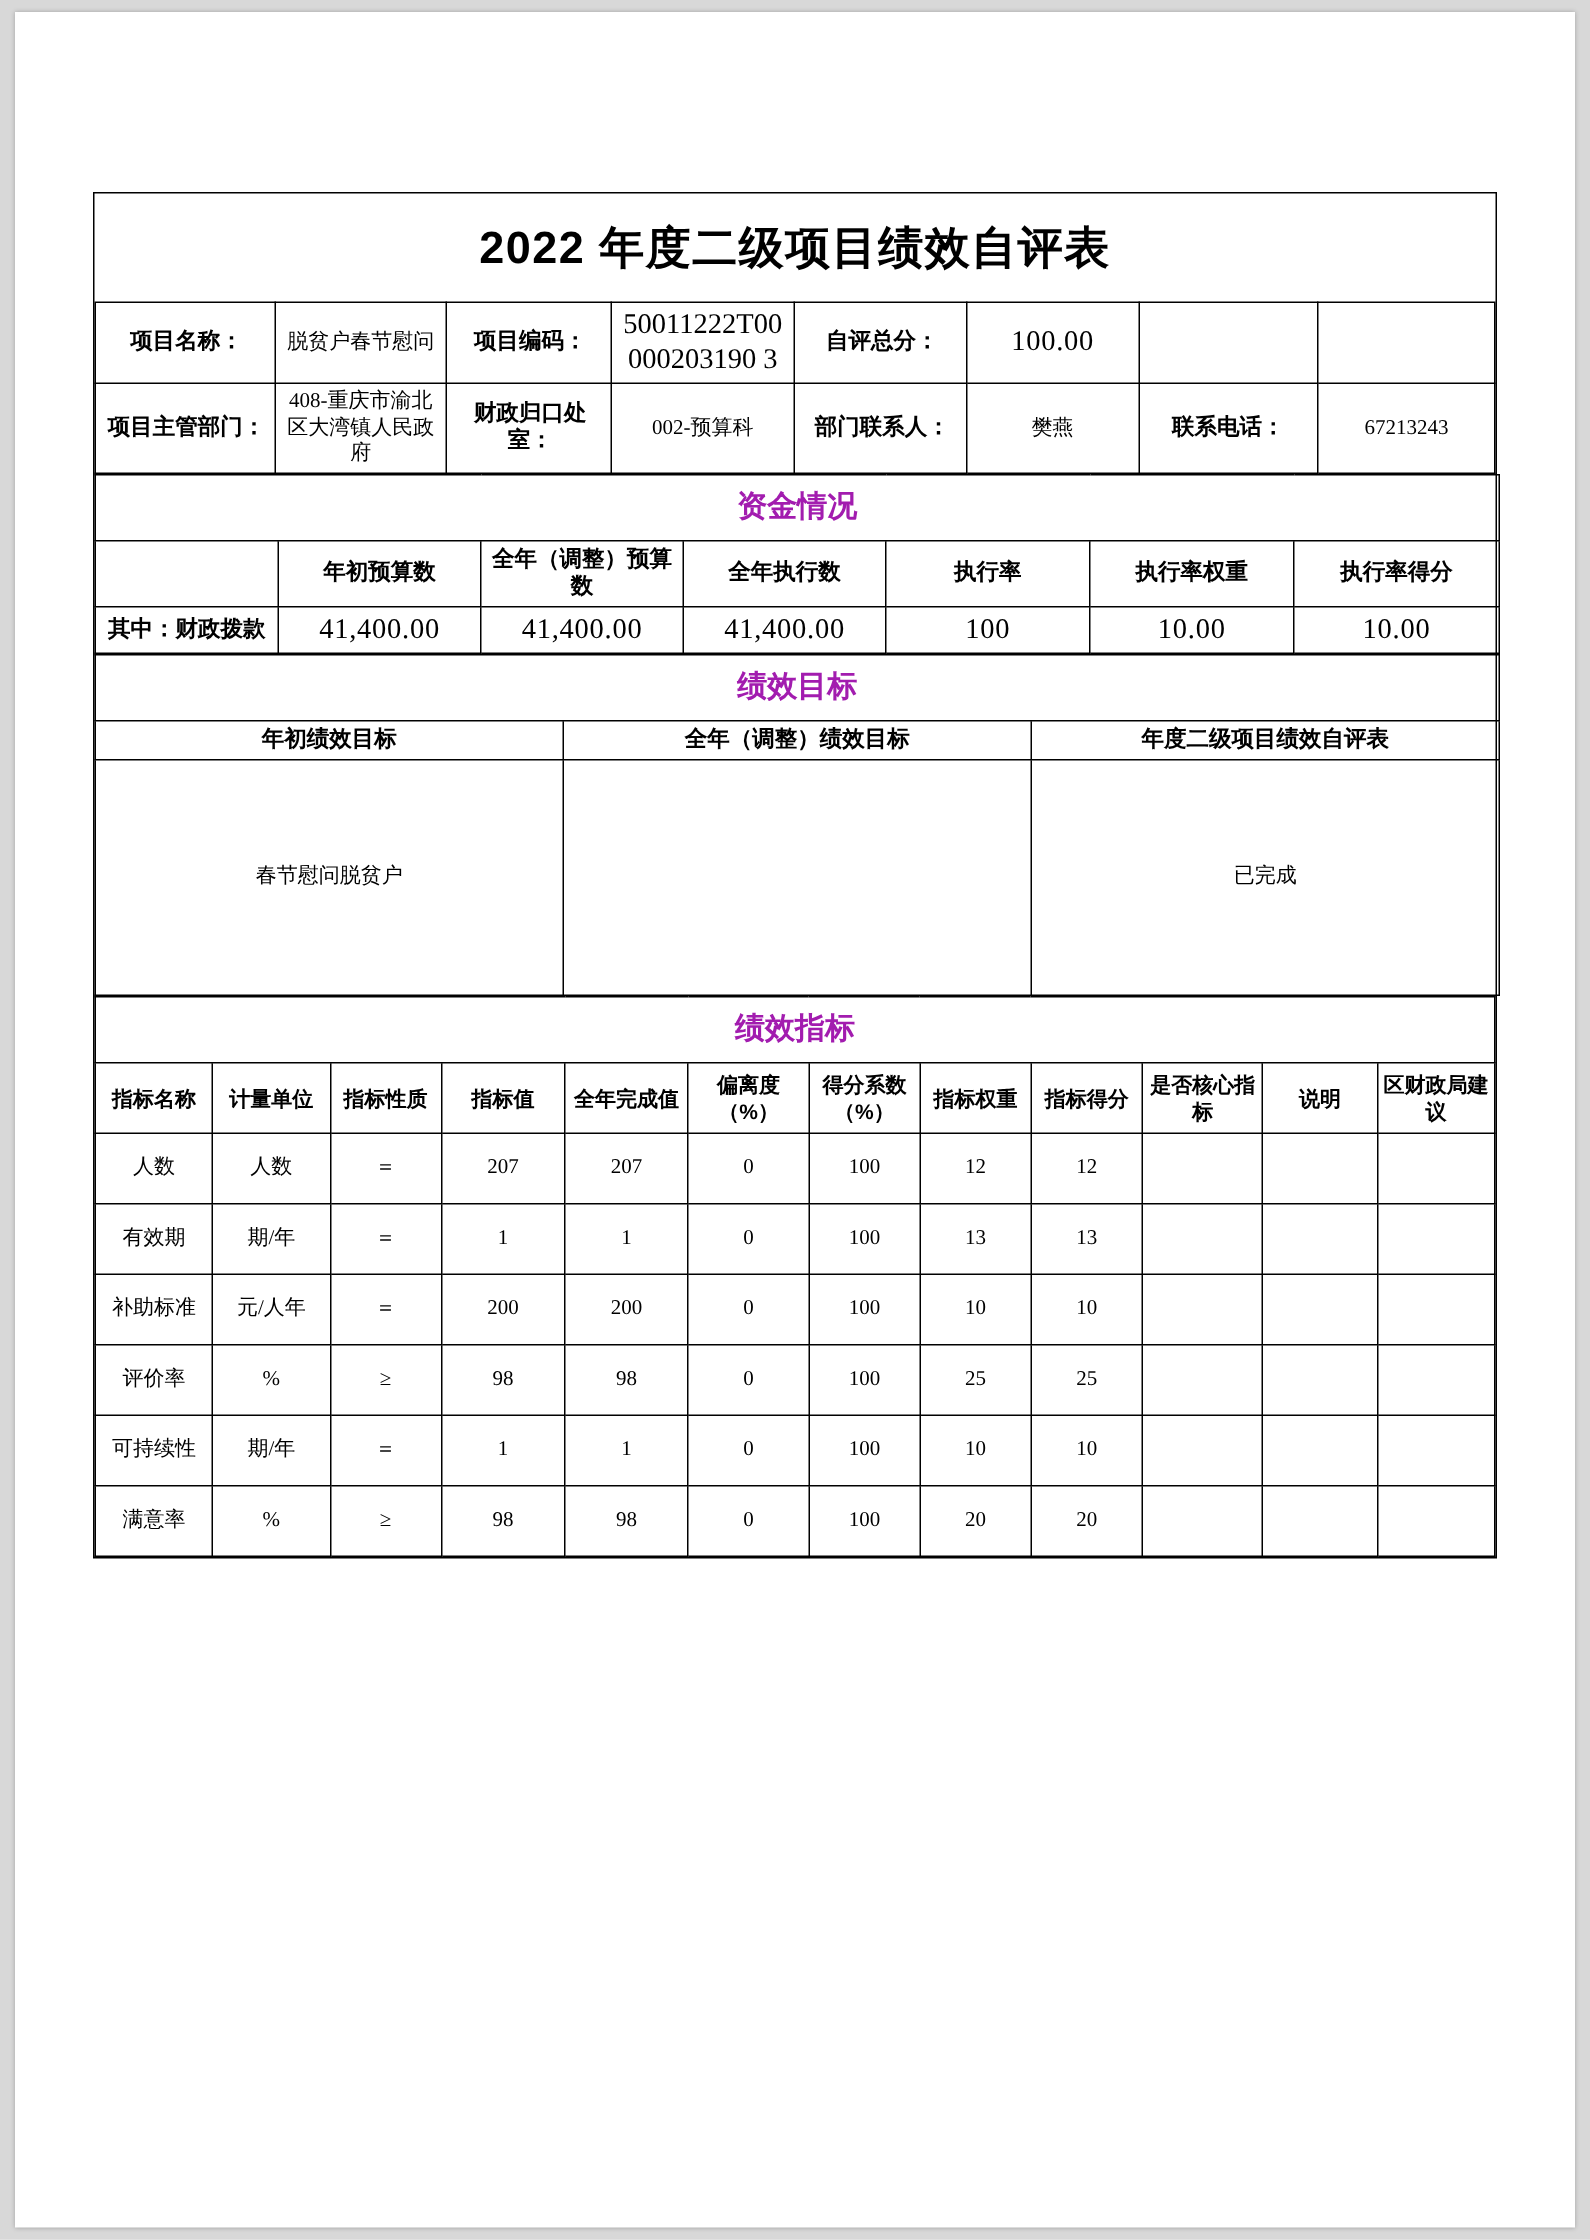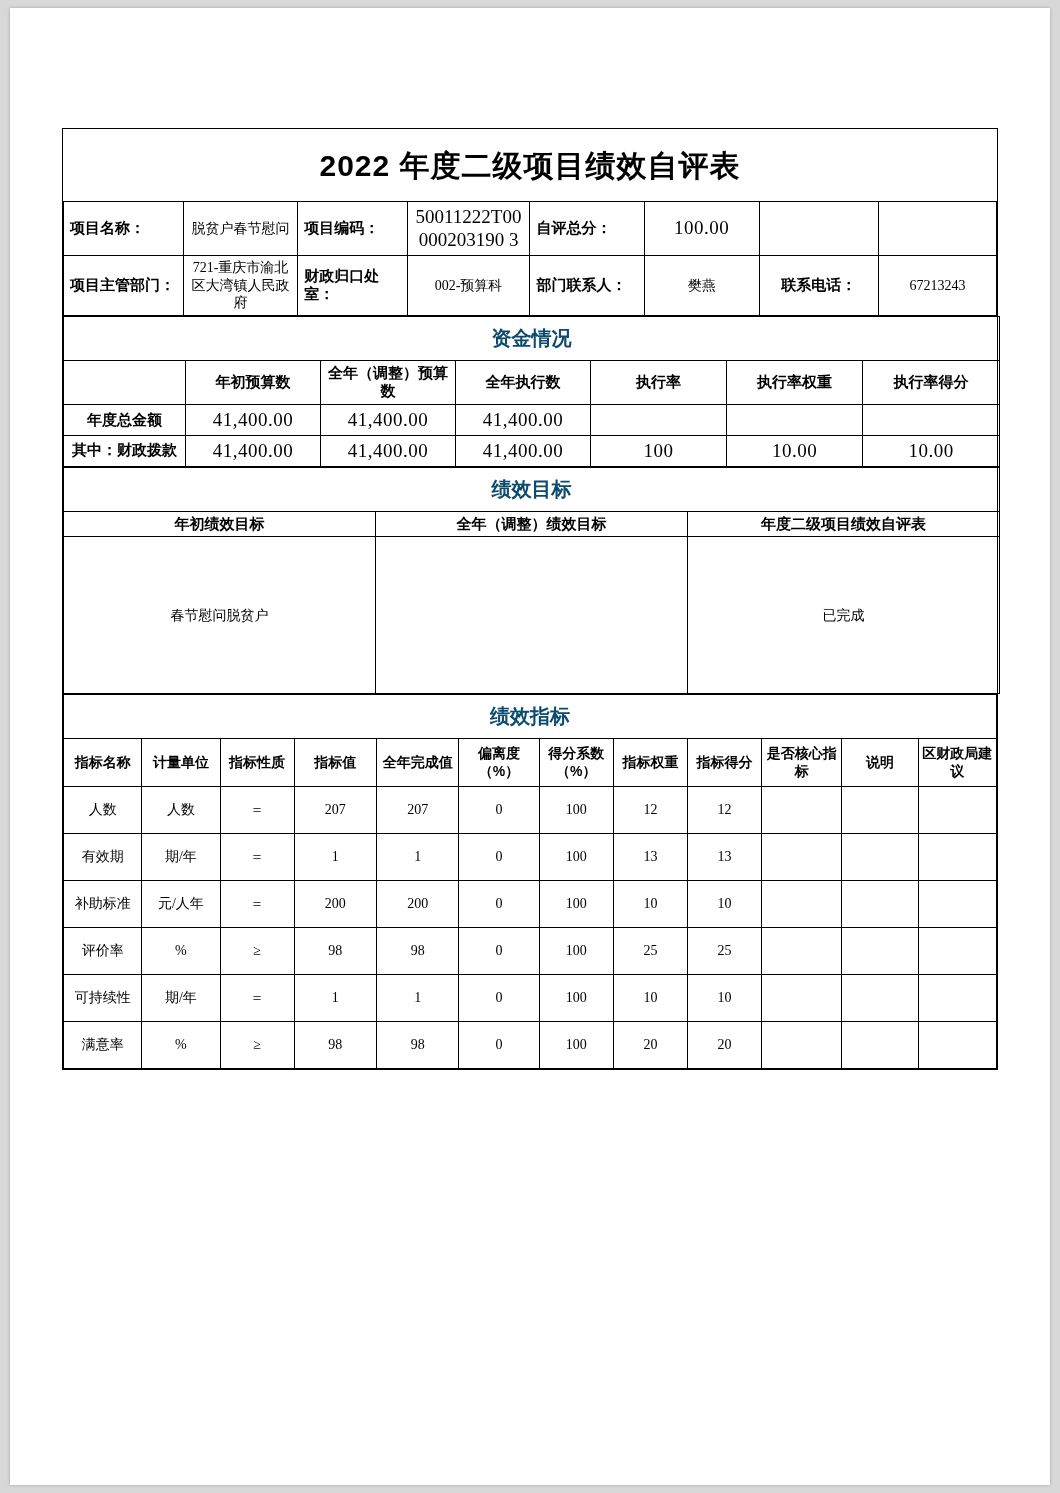--- a/index.html
+++ b/index.html
@@ -57,28 +57,28 @@
   }
   .title-row td {
     border-left: none;
     border-right: none;
     border-top: none;
   }
   .section-title {
     font-size: 20px;
     font-weight: bold;
     font-family: "Liberation Sans", sans-serif;
-    color: #0c4a6e;
+    color: #a21caf;
     padding: 9px 0;
   }
   .label {
     font-weight: bold;
     font-size: 15px;
     font-family: Liberation Serif, serif;
-    text-align: left;
+    text-align: center;
     padding-left: 6px;
   }
   .label-c {
     font-weight: bold;
     font-size: 15px;
     font-family: "Liberation Sans", sans-serif;
   }
   .hdr {
     font-weight: bold;
     font-size: 15px;
@@ -138,21 +138,21 @@
           <td class="val">脱贫户春节慰问</td>
           <td class="label">项目编码：</td>
           <td class="val-sm">50011222T00000203190 3</td>
           <td class="label">自评总分：</td>
           <td class="num">100.00</td>
           <td class="empty"></td>
           <td class="empty"></td>
         </tr>
         <tr>
           <td class="label">项目主管部门：</td>
-          <td class="val">721-重庆市渝北区大湾镇人民政府</td>
+          <td class="val">408-重庆市渝北区大湾镇人民政府</td>
           <td class="label">财政归口处室：</td>
           <td class="val">002-预算科</td>
           <td class="label">部门联系人：</td>
           <td class="val">樊燕</td>
           <td class="label-c">联系电话：</td>
           <td class="val">67213243</td>
         </tr>
       </tbody>
     </table>
 
@@ -171,29 +171,20 @@
           <td class="section-title" colspan="7">资金情况</td>
         </tr>
         <tr>
           <td class="empty"></td>
           <td class="hdr">年初预算数</td>
           <td class="hdr">全年（调整）预算数</td>
           <td class="hdr">全年执行数</td>
           <td class="hdr">执行率</td>
           <td class="hdr">执行率权重</td>
           <td class="hdr">执行率得分</td>
-        </tr>
-        <tr>
-          <td class="label-c">年度总金额</td>
-          <td class="num">41,400.00</td>
-          <td class="num">41,400.00</td>
-          <td class="num">41,400.00</td>
-          <td class="num"></td>
-          <td class="num"></td>
-          <td class="num"></td>
         </tr>
         <tr>
           <td class="label-c">其中：财政拨款</td>
           <td class="num">41,400.00</td>
           <td class="num">41,400.00</td>
           <td class="num">41,400.00</td>
           <td class="num">100</td>
           <td class="num">10.00</td>
           <td class="num">10.00</td>
         </tr>

